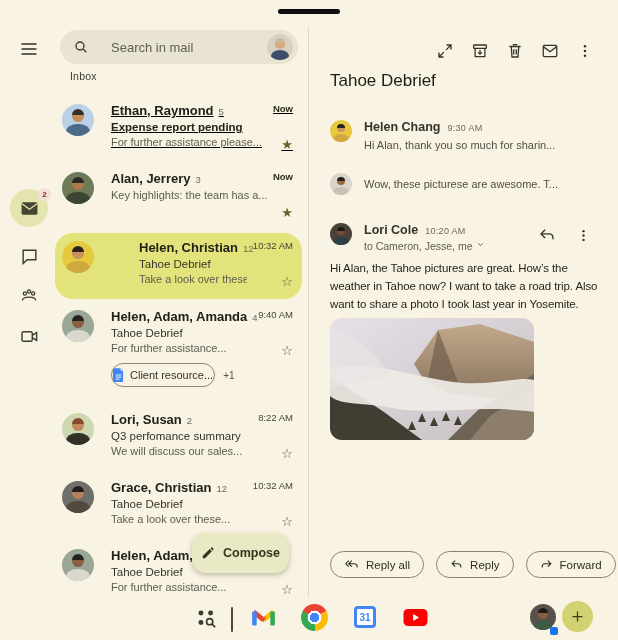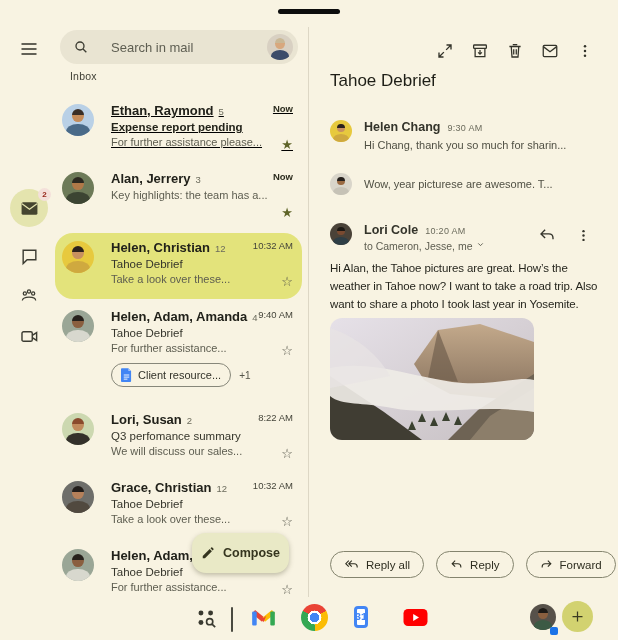--- a/index.html
+++ b/index.html
@@ -26,39 +26,39 @@
   .av::before { content:""; position:absolute; left:31%; top:16%; width:38%; height:40%; border-radius:50%;
     background:linear-gradient(var(--hair,#333) 0 44%, var(--skin,#c58c5a) 44%); }
   .av::after { content:""; position:absolute; left:14%; top:62%; width:72%; height:48%; border-radius:50% 50% 0 0; background:var(--sh,#555); }
   .av22 { width:22px; height:22px; }
   .av26 { width:26px; height:26px; }
 
   
   .mrow { position:absolute; left:55px; width:247px; display:flex; padding:7px 9px 0 7px; z-index:1; cursor:pointer; }
   .r1{top:96px;height:66px;text-decoration:underline;} .r2{top:164px;height:66px;} .r3{top:233px;height:66px;}
   .r4{top:302px;height:98px;} .r5{top:405px;height:66px;} .r6{top:473px;height:66px;} .r7{top:541px;height:59px;}
-  .sel { background:#e3e37b; border-radius:18px; }
+  .sel { background:#e3e37b; border-radius:18px;gap:28px; }
   .mrow .av { margin-top:1px; }
   .mmain { flex:1; min-width:0; padding-left:17px; }
   .mtop { display:flex; }
   .mtext { flex:1; min-width:0; }
   .nameline { display:flex; align-items:baseline; white-space:nowrap; }
   .nm { font-size:13px; font-weight:700; color:#21211a; }
   .cnt { font-size:9.5px; color:#6b6b5c; margin-left:5px; }
   .sub { font-size:11.5px; color:#35352b; margin-top:3px; white-space:nowrap; overflow:hidden; }
   .sub.bold { font-weight:700; color:#23231a; }
   .snip { font-size:11px; color:#5d5d50; margin-top:3px; white-space:nowrap; overflow:hidden; }
   .mright { display:flex; flex-direction:column; align-items:flex-end; justify-content:space-between; height:48px; padding-left:6px; }
   .tm { font-size:9.5px; color:#45453a; white-space:nowrap; }
   .tm.bold { font-weight:700; color:#2c2c1e; }
   .star { font-family:"DejaVu Sans", sans-serif; font-size:13px; line-height:13px; cursor:pointer; }
   .star.filled { color:#5f6428; }
   .star.outline { color:#55554a; }
   .chip-row { display:flex; align-items:center; margin-top:6px; }
-  .chip { display:inline-flex; align-items:center; gap:6px; border:1px solid #87877a; border-radius:12px; padding:4px 9px; font-size:11px; color:#33332a; background:transparent; cursor:pointer; }
+  .chip { display:inline-flex; align-items:center; gap:6px; border:1px solid #87877a; border-radius:12px; padding:4px 1px; font-size:11px; color:#33332a; background:transparent; cursor:pointer; }
   .chip-more { font-size:10px; color:#55554a; margin-left:8px; }
 
   .compose-btn { position:absolute; left:192px; top:533px; width:97px; height:40px; z-index:6; background:#e9e9c6; border:none; border-radius:14px; display:flex; align-items:center; justify-content:center; gap:8px; font-family:inherit; font-size:12.5px; font-weight:700; color:#35351f; box-shadow:0 2px 5px rgba(80,80,50,.35); cursor:pointer; }
 
   .pane-divider { position:absolute; left:308px; top:27px; width:1px; height:570px; background:#ddd7c5; }
 
   
   .thread-toolbar { position:absolute; left:436px; top:42px; display:flex; gap:17px; align-items:center; }
   .tool-btn { width:18px; height:18px; display:flex; align-items:center; justify-content:center; cursor:pointer; }
   .thread-title { position:absolute; left:330px; top:71px; font-size:17px; color:#1e1e16; }
@@ -79,21 +79,21 @@
 
   .thread-actions { position:absolute; left:330px; top:551px; display:flex; gap:12px; }
   .pill { height:27px; display:inline-flex; align-items:center; gap:7px; border:1px solid #84846e; border-radius:14px; background:transparent; padding:0 13px; font-family:inherit; font-size:11.5px; color:#2e2e20; cursor:pointer; }
 
   
   .tb { position:absolute; }
   .tb-divider { left:231px; top:607px; width:2px; height:25px; background:#4a4a40; border-radius:1px; }
   .chrome-icon { left:301px; top:604px; width:27px; height:27px; border-radius:50%;
     background: radial-gradient(circle, #4285f4 0 25%, #ffffff 26% 36%, rgba(0,0,0,0) 37%),
     conic-gradient(#ea4335 0 60deg, #fbbc05 60deg 180deg, #34a853 180deg 300deg, #ea4335 300deg 360deg); cursor:pointer; }
-  .cal-icon { left:354px; top:606px; width:14px; height:22px; background:#4285f4; border-radius:4px; position:absolute; cursor:pointer;font-family:Liberation Mono, monospace; }
+  .cal-icon { left:354px; top:606px; width:22px; height:22px; background:#4285f4; border-radius:4px; position:absolute; cursor:pointer; }
   .cal-icon .inner { position:absolute; inset:3px; background:#fff; border-radius:1px; display:flex; align-items:center; justify-content:center; font-size:10px; font-weight:700; color:#4285f4; }
   .tb-avatar { left:530px; top:604px; cursor:pointer; }
   .tb-avatar .dot { position:absolute; right:-2px; bottom:-1px; width:8px; height:8px; border-radius:2px; background:#1a73e8; z-index:2; }
   .plus-btn { left:562px; top:601px; width:31px; height:31px; border-radius:50%; background:#d2d270; border:none; display:flex; align-items:center; justify-content:center; cursor:pointer; position:absolute; }
 </style>
 </head>
 <body>
 
 <div id="app">
 
@@ -333,28 +333,28 @@
 
   <div class="thread-title">Tahoe Debrief</div>
 
   <div class="msg" style="top:120px">
     <span class="av av22" style="--bg:#e7c93e;--hair:#2c221c;--skin:#c8915f;--sh:#cfa93f"></span>
     <div class="msgtext">
       <div class="msghead">
           <span class="msender">Helen Chang</span>
           <span class="mtime2">9:30 AM</span>
         </div>
-      <div class="msnip">Hi Chang, thank you so much for sharin...</div>
+      <div class="msnip">Hi Alan, thank you so much for sharin...</div>
     </div>
   </div>
 
   <div class="msg" style="top:173px">
     <span class="av av22" style="--bg:#d9d5ca;--hair:#26211d;--skin:#9a6a42;--sh:#c6c2b6"></span>
     <div class="msgtext">
-      <div class="msnip">Wow, year picturese are awesome. T...</div>
+      <div class="msnip">Wow, these picturese are awesome. T...</div>
     </div>
   </div>
 
   <div class="msg" style="top:223px; width:200px">
     <span class="av av22" style="--bg:#4a4238;--hair:#1c1814;--skin:#7a4a30;--sh:#2e3e46"></span>
     <div class="msgtext">
       <div class="msghead">
           <span class="msender">Lori Cole</span>
           <span class="mtime2">10:20 AM</span>
         </div>

